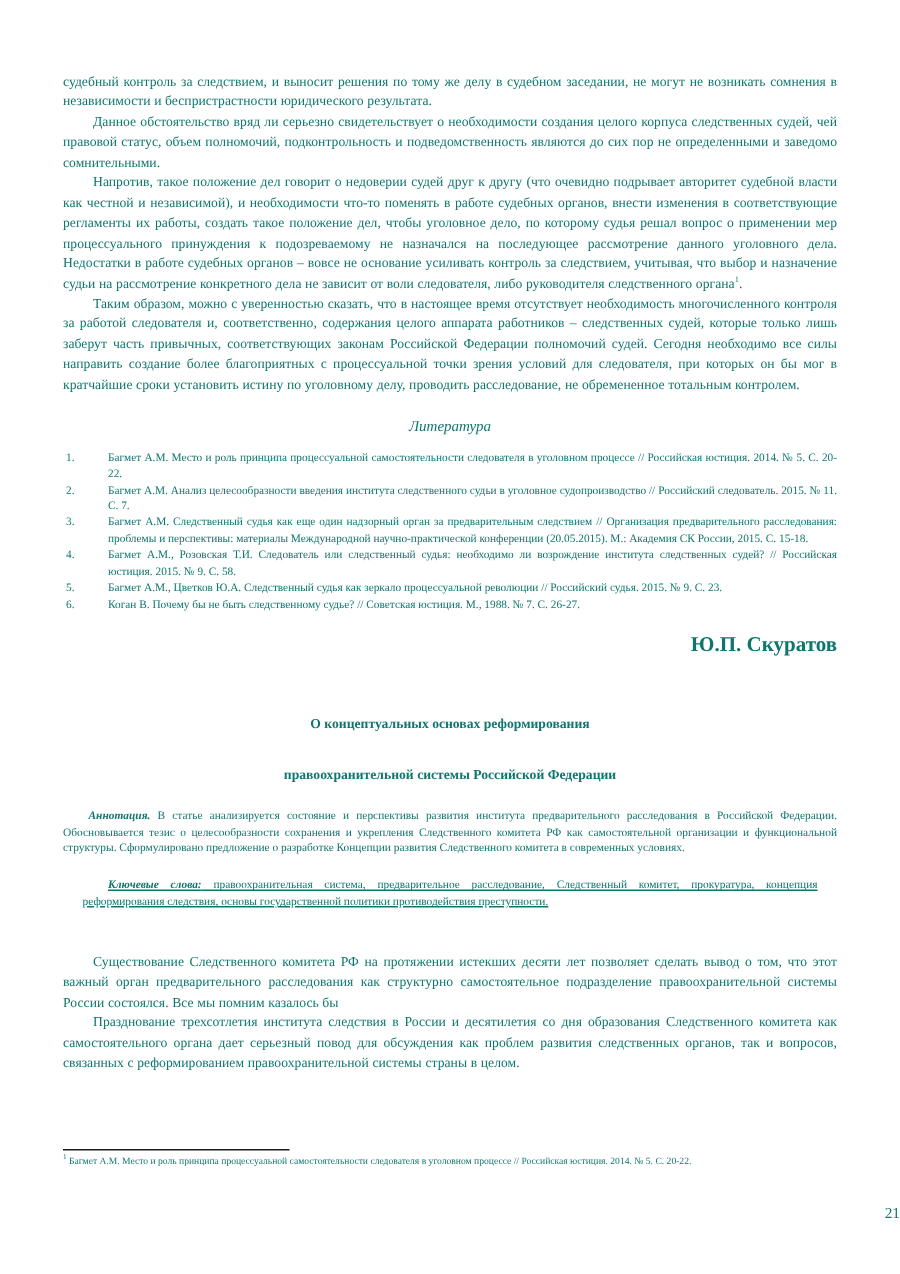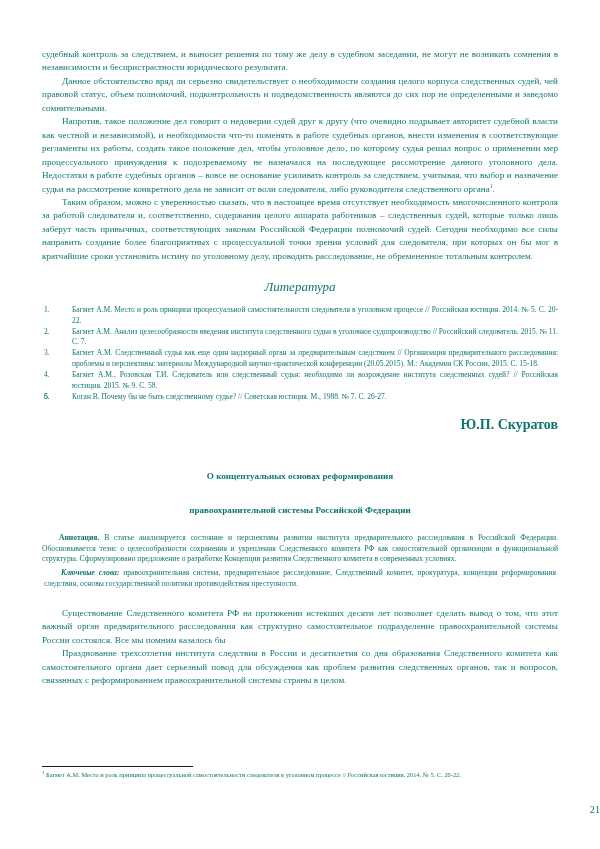--- a/index.html
+++ b/index.html
@@ -34,21 +34,21 @@
     word-spacing: 0.1px;
     hyphens: manual;
   }
   .para.cont {
     text-indent: 0;
   }
 
   
   .lit-heading {
     font-style: italic;
-    font-size: 13px;
+    font-size: 10px;
     text-align: center;
     margin: 0;
     padding-top: 16px;
     padding-bottom: 10px;
   }
 
   
   .biblio {
     margin: 0;
     padding: 0;
@@ -101,28 +101,30 @@
   }
   .abstract {
     font-size: 7.6px;
     line-height: 10.85px;
     text-align: justify;
     text-indent: 17px;
     margin: 0;
   }
   .abstract .lead {
     font-weight: bold;
+    font-style: italic;
   }
   .keywords {
     font-size: 7.6px;
     line-height: 10.85px;
     text-align: justify;
     text-indent: 17px;
-    margin: 2px;
+    margin: 13px;
     padding-top: 1px;
+    text-decoration: underline;
   }
   .keywords .lead {
     font-weight: bold;
     font-style: italic;
   }
 
   .body-after {
     padding-top: 15px;
   }
 
@@ -195,20 +197,21 @@
       <li class="biblio-item">
         <span class="biblio-num">3.</span>
         <span>Багмет А.М. Следственный судья как еще один надзорный орган за предварительным следствием // Организация предварительного расследования: проблемы и перспективы: материалы Международной научно-практической конференции (20.05.2015). М.: Академия СК России, 2015. С. 15-18.</span>
       </li>
       <li class="biblio-item">
         <span class="biblio-num">4.</span>
         <span>Багмет А.М., Розовская Т.И. Следователь или следственный судья: необходимо ли возрождение института следственных судей? // Российская юстиция. 2015. № 9. С. 58.</span>
       </li>
       <li class="biblio-item">
         <span class="biblio-num">5.</span>
+        <span>Багмет А.М., Цветков Ю.А. Следственный судья как зеркало процессуальной революции // Российский судья. 2015. № 9. С. 23.</span>
       </li>
       <li class="biblio-item">
         <span class="biblio-num">6.</span>
         <span>Коган В. Почему бы не быть следственному судье? // Советская юстиция. М., 1988. № 7. С. 26-27.</span>
       </li>
     </ol>
 
     <p class="author-line">Ю.П. Скуратов</p>
 
     <h1 class="article-title">

